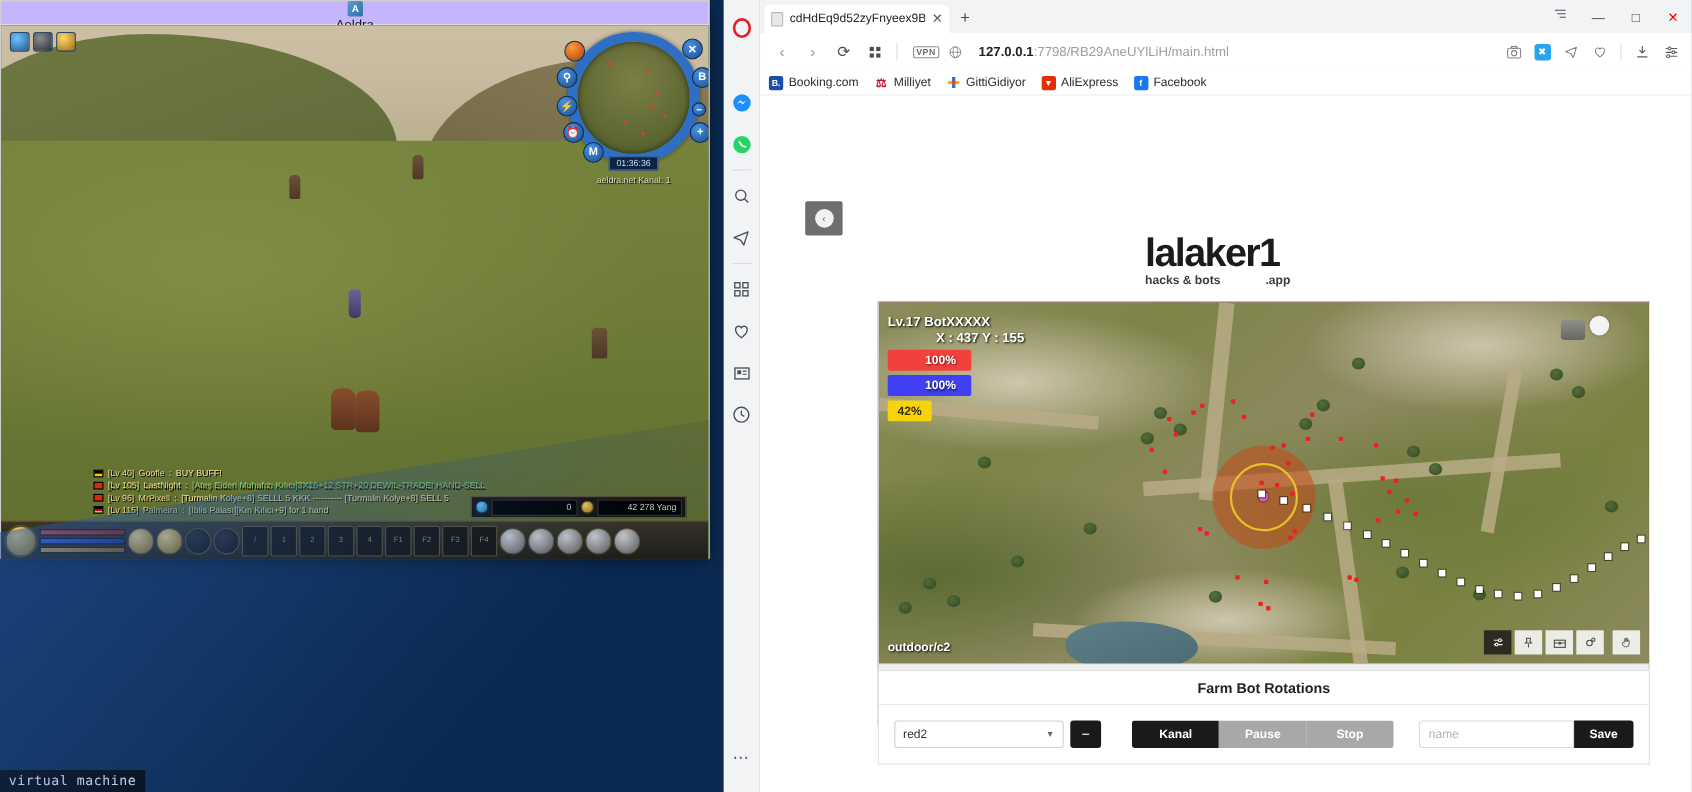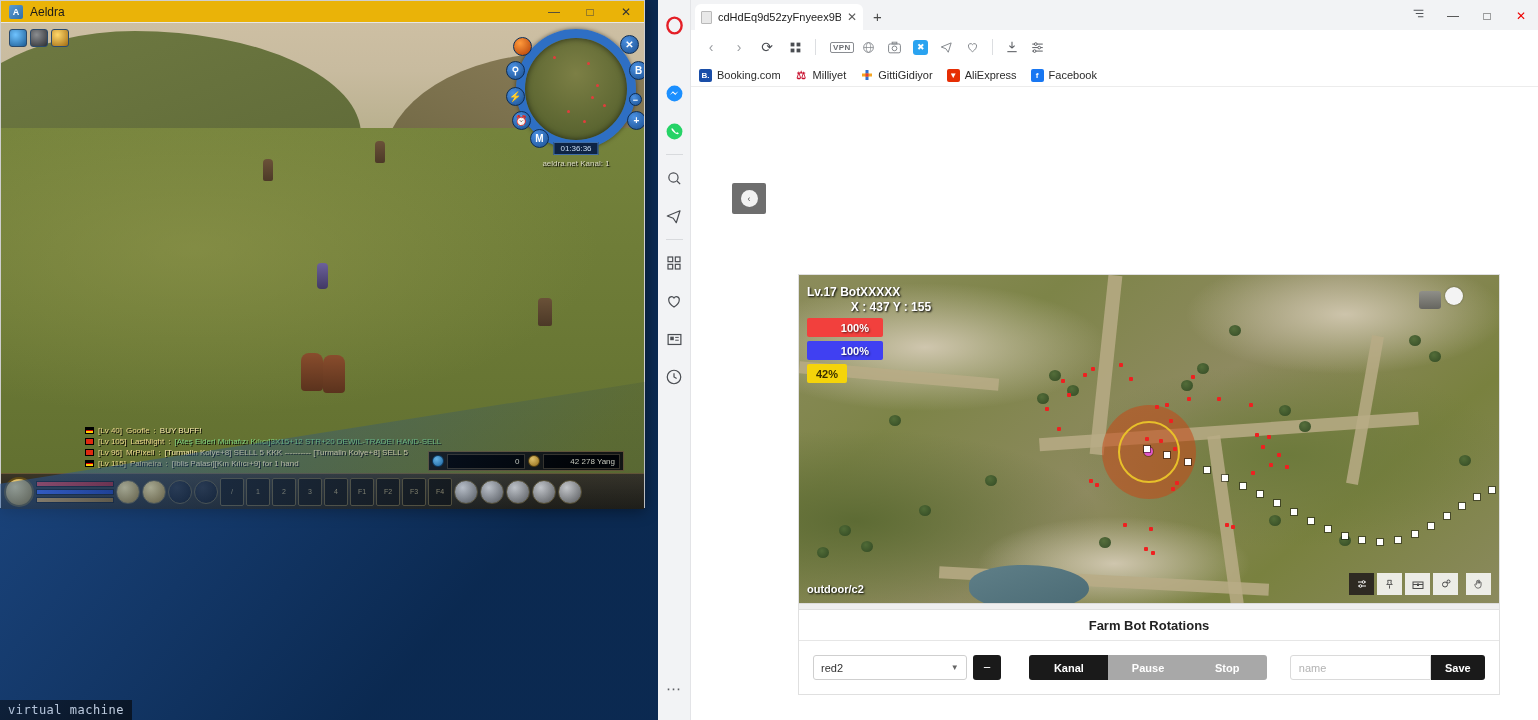--- a/index.html
+++ b/index.html
@@ -24,22 +24,23 @@
     transform: skewY(-9deg);
   }
 
   
   #game-window {
     position: absolute; left: 0; top: 0; width: 645px; height: 508px;
     background: #fff; border: 1px solid #cfcfcf;
     box-shadow: 0 3px 14px rgba(0,0,0,.45);
   }
   #game-titlebar {
-    height: 22px; background: #eab308; display: flex; align-items: center;
+    height: 22px; background: #c4b5fd; display: flex; align-items: center;
     border-bottom: 1px solid #e6e6e6;
+    flex-direction: column;
   }
   #game-titlebar .t-icon {
     width: 14px; height: 14px; margin: 0 7px 0 8px;
     background: linear-gradient(135deg,#5b9bd5,#2f6fa8);
     border-radius: 2px; position: relative; flex: 0 0 auto;
   }
   #game-titlebar .t-icon:after{
     content:"A"; position:absolute; inset:0; color:#fff; font-size:9px;
     line-height:14px; text-align:center; font-weight:700;
   }
@@ -573,20 +574,21 @@
       </div>
       <div class="url-sep"></div>
       <div id="vpn-badge">VPN</div>
       <div class="url-ic">
         <svg width="13" height="13" viewBox="0 0 24 24">
             <circle cx="12" cy="12" r="9" fill="none" stroke="#7d8186" stroke-width="1.6"></circle>
             <ellipse cx="12" cy="12" rx="4" ry="9" fill="none" stroke="#7d8186" stroke-width="1.3"></ellipse>
             <line x1="3" y1="12" x2="21" y2="12" stroke="#7d8186" stroke-width="1.3"></line>
           </svg>
       </div>
+      <div id="url-text"><b>127.0.0.1</b><span>:7798/RB29AneUYlLiH/main.html</span></div>
       <div class="url-ic">
         <svg width="15" height="13" viewBox="0 0 24 22">
             <rect x="2" y="5" width="20" height="15" rx="2.5" fill="none" stroke="#7d8186" stroke-width="1.6"></rect>
             <circle cx="12" cy="12.5" r="4" fill="none" stroke="#7d8186" stroke-width="1.6"></circle>
             <rect x="8" y="2" width="8" height="3" fill="none" stroke="#7d8186" stroke-width="1.5"></rect>
           </svg>
       </div>
       <div class="url-ic">
           <span id="url-ic-x">✖</span>
         </div>
@@ -647,20 +649,27 @@
         <span>Facebook</span>
       </div>
     </div>
 
     <div id="page">
 
       <div id="back-btn">
         <span class="circ">‹</span>
       </div>
 
+      <div id="logo">
+        <div id="logo-main">lalaker1</div>
+        <div id="logo-sub">
+          <span>hacks &amp; bots</span>
+          <span>.app</span>
+        </div>
+      </div>
 
       <div id="app-card">
 
         <div id="map">
 
           <div class="road" style="left:300px; top:0; width:14px; height:180px; transform:rotate(6deg);"></div>
           <div class="road" style="left:240px; top:150px; width:380px; height:13px; transform:rotate(-4deg);"></div>
           <div class="road" style="left:420px; top:160px; width:13px; height:170px; transform:rotate(-8deg);"></div>
           <div class="road" style="left:140px; top:300px; width:330px; height:12px; transform:rotate(3deg);"></div>
           <div class="road" style="left:0px; top:95px; width:200px; height:12px; transform:rotate(5deg);"></div>

